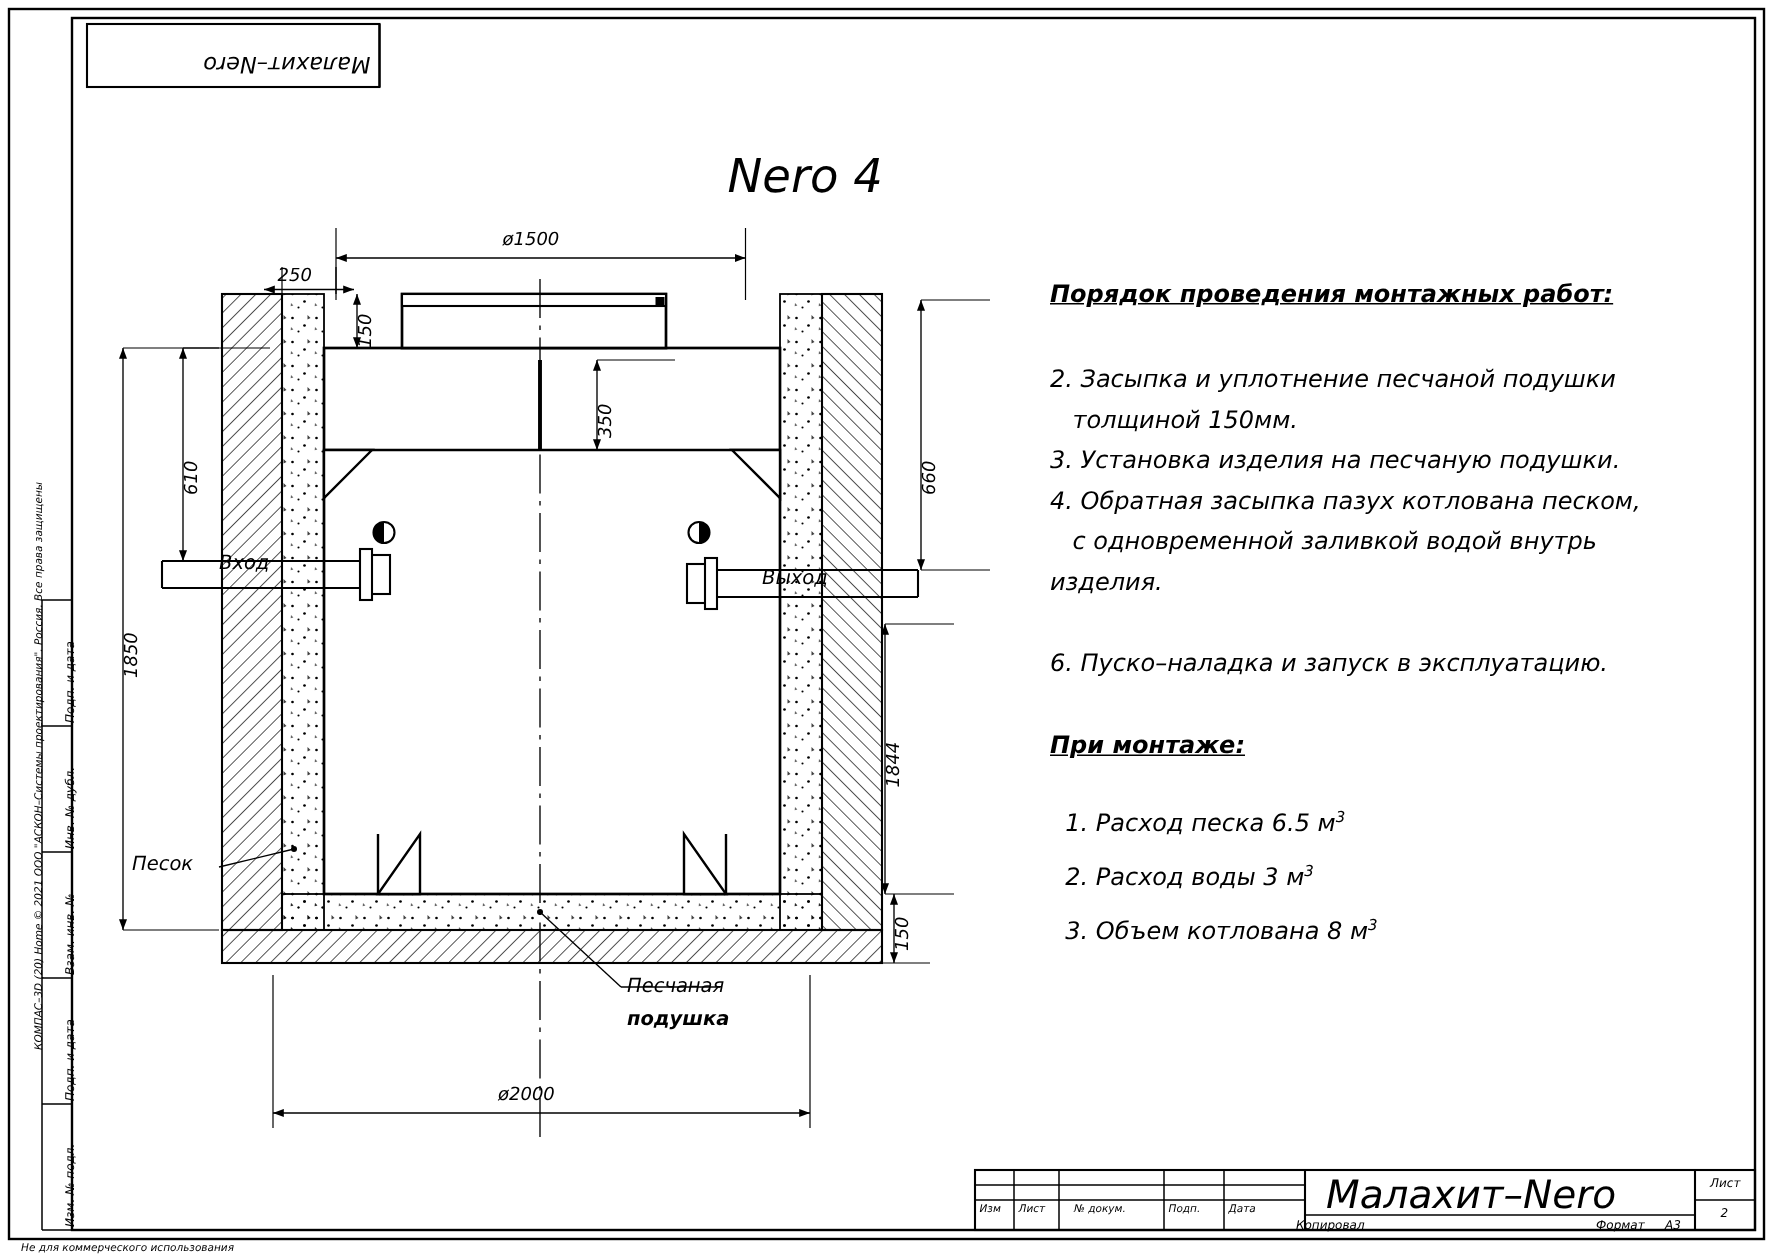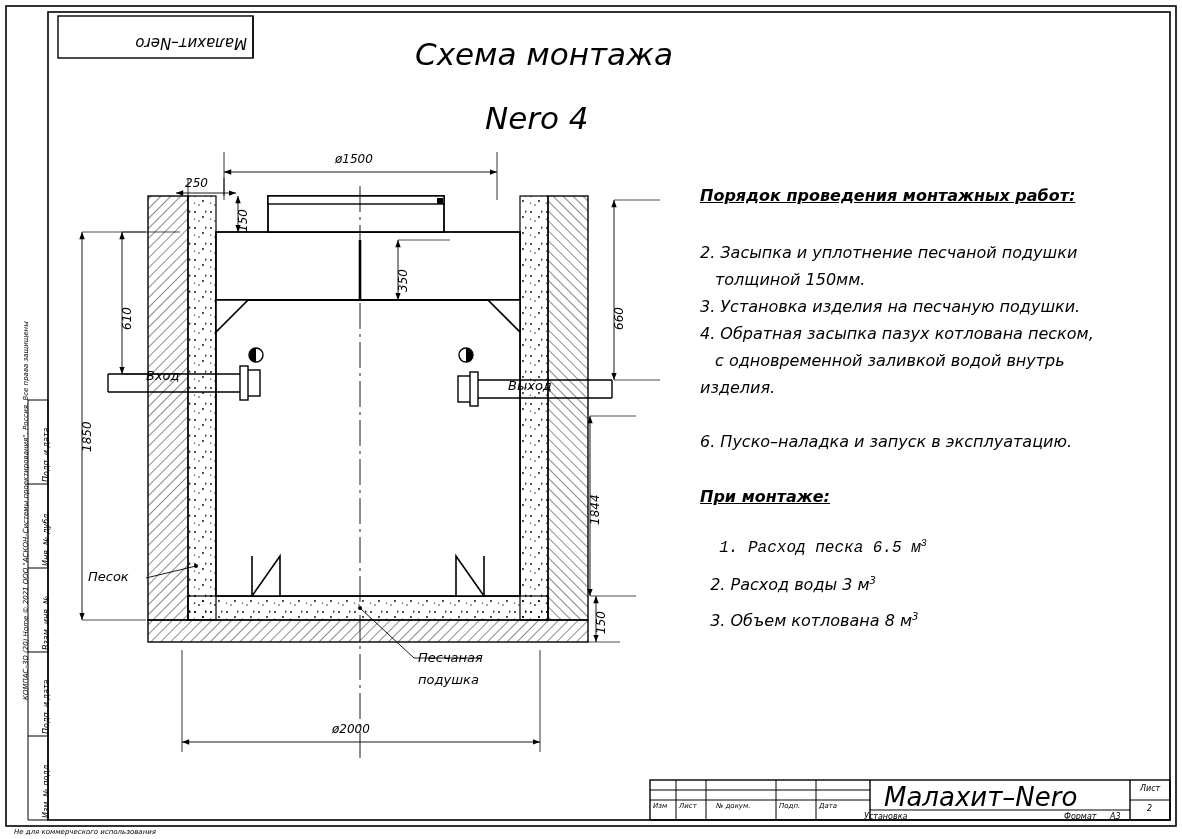--- a/index.html
+++ b/index.html
@@ -164,71 +164,70 @@
   <g stroke="#000" stroke-width="1">
     <line x1="676" y1="780" x2="676" y2="820"></line>
     <line x1="706" y1="780" x2="706" y2="820"></line>
     <line x1="776" y1="780" x2="776" y2="820"></line>
     <line x1="816" y1="780" x2="816" y2="820"></line>
   </g>
 </svg>
 
 <div class="txt logo rot" style="left:247px;top:52px;transform:rotate(180deg);">Малахит–Nero</div>
 
-<div class="txt ttl1" style="left:415px;top:36px;">Схема монтажа</div>
 <div class="txt ttl2" style="left:485px;top:100px;">Nero 4</div>
 
 <div class="txt dim" style="left:335px;top:152px;">ø1500</div>
 <div class="txt dim" style="left:185px;top:176px;">250</div>
 <div class="txt dim rot" style="left:236px;top:232px;transform:rotate(-90deg);">150</div>
 <div class="txt dim rot" style="left:396px;top:292px;transform:rotate(-90deg);">350</div>
 <div class="txt dim rot" style="left:120px;top:330px;transform:rotate(-90deg);">610</div>
 <div class="txt dim rot" style="left:80px;top:452px;transform:rotate(-90deg);">1850</div>
 <div class="txt dim rot" style="left:612px;top:330px;transform:rotate(-90deg);">660</div>
 <div class="txt dim rot" style="left:588px;top:525px;transform:rotate(-90deg);">1844</div>
 <div class="txt dim rot" style="left:594px;top:634px;transform:rotate(-90deg);">150</div>
 <div class="txt dim" style="left:332px;top:722px;">ø2000</div>
 
 <div class="txt lbl" style="left:146px;top:368px;">Вход</div>
 <div class="txt lbl" style="left:508px;top:378px;">Выход</div>
 <div class="txt lbl" style="left:88px;top:569px;">Песок</div>
 <div class="txt lbl" style="left:418px;top:650px;">Песчаная</div>
-<div class="txt lbl" style="left:418px;top:672px;">подушка</div>
+<div class="txt lbl" style="left:418px;top:672px;font-weight:bold;">подушка</div>
 
 <div class="txt hdr" style="left:700px;top:186px;">Порядок проведения монтажных работ:</div>
 <div class="txt li" style="left:700px;top:243px;">2. Засыпка и уплотнение песчаной подушки</div>
 <div class="txt li" style="left:715px;top:270px;">толщиной 150мм.</div>
 <div class="txt li" style="left:700px;top:297px;">3. Установка изделия на песчаную подушки.</div>
 <div class="txt li" style="left:700px;top:324px;">4. Обратная засыпка пазух котлована песком,</div>
 <div class="txt li" style="left:715px;top:351px;">с одновременной заливкой водой внутрь</div>
 <div class="txt li" style="left:700px;top:378px;">изделия.</div>
 <div class="txt li" style="left:700px;top:432px;">6. Пуско–наладка и запуск в эксплуатацию.</div>
 
 <div class="txt hdr" style="left:700px;top:487px;">При монтаже:</div>
 
-<div class="txt li" style="left:700px;top:520px;font-family:Liberation Mono, monospace;">
+<div class="txt li" style="left:700px;top:520px;">
   <span>1. Расход песка 6.5 м</span><span class="sup">3</span>
 </div>
 <div class="txt li" style="left:700px;top:556px;">
   <span>2. Расход воды 3 м</span><span class="sup">3</span>
 </div>
 <div class="txt li" style="left:700px;top:592px;">
   <span>3. Объем котлована 8 м</span><span class="sup">3</span>
 </div>
 
 <div class="txt tiny" style="left:653px;top:802px;">Изм</div>
 <div class="txt tiny" style="left:679px;top:802px;">Лист</div>
 <div class="txt tiny" style="left:716px;top:802px;">№ докум.</div>
 <div class="txt tiny" style="left:779px;top:802px;">Подп.</div>
 <div class="txt tiny" style="left:819px;top:802px;">Дата</div>
 
 <div class="txt brand" style="left:884px;top:782px;">Малахит–Nero</div>
 <div class="txt tiny2" style="left:1140px;top:784px;">Лист</div>
 <div class="txt tiny2" style="left:1147px;top:804px;">2</div>
-<div class="txt tiny2" style="left:864px;top:812px;">Установка</div>
+<div class="txt tiny2" style="left:864px;top:812px;">Копировал</div>
 <div class="txt tiny2" style="left:1064px;top:812px;">Формат</div>
 <div class="txt tiny2" style="left:1110px;top:812px;">A3</div>
 
 <div class="txt tiny2 rot" style="left:42px;top:818px;transform:rotate(-90deg);">Изм. № подл.</div>
 <div class="txt tiny2 rot" style="left:42px;top:734px;transform:rotate(-90deg);">Подп. и дата</div>
 <div class="txt tiny2 rot" style="left:42px;top:650px;transform:rotate(-90deg);">Взам. инв. №</div>
 <div class="txt tiny2 rot" style="left:42px;top:566px;transform:rotate(-90deg);">Инв. № дубл.</div>
 <div class="txt tiny2 rot" style="left:42px;top:482px;transform:rotate(-90deg);">Подп. и дата</div>
 
 <div class="txt tiny rot" style="left:22px;top:700px;transform:rotate(-90deg);">КОМПАС–3D (20) Home © 2021 ООО "АСКОН–Системы проектирования". Россия. Все права защищены</div>

